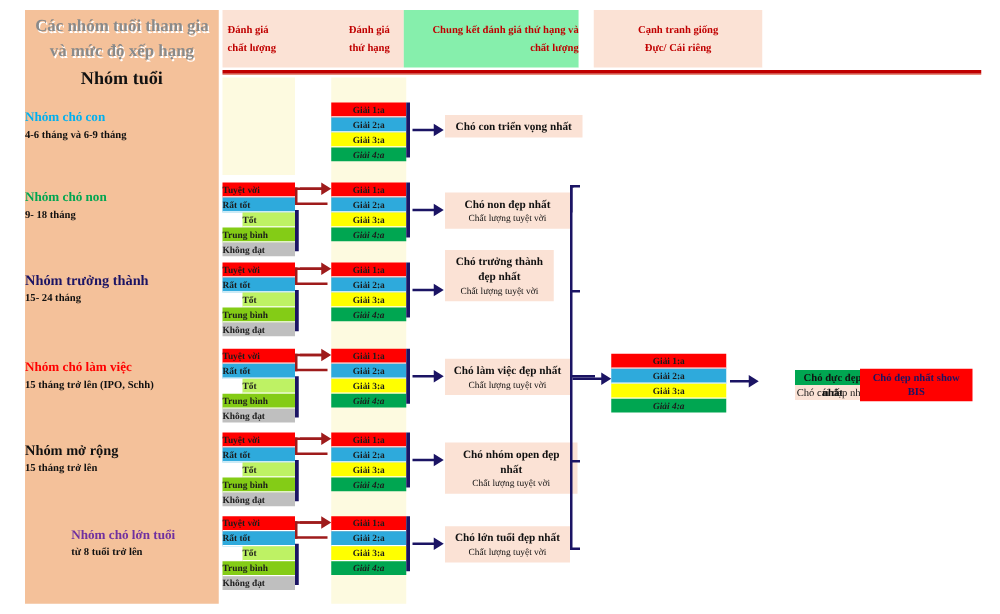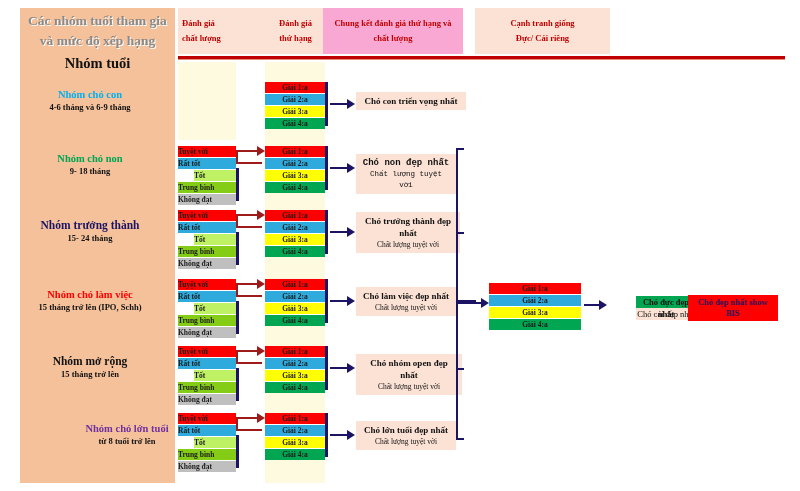--- a/index.html
+++ b/index.html
@@ -28,21 +28,21 @@
     text-shadow:1px 1px 0 #ffffff;
     display:flex;align-items:center;justify-content:center;
   }
   .title-main span{display:block;}
   .title-sub{
     left:20px;top:52px;width:155px;height:22px;
     color:#111111;font-size:14.5px;font-weight:bold;
     text-align:center;line-height:22px;
   }
   .agegroup{
-    left:20px;width:140px;text-align:center;
+    left:20px;width:140px;text-align:left;
   }
   .agegroup .g-name{font-size:10.5px;font-weight:bold;line-height:13px;}
   .agegroup .g-age{font-size:8.5px;font-weight:bold;color:#111;line-height:12px;}
 
   
   .band-quality{
     left:178px;top:62px;width:58px;height:421px;
     background:#ffffff;
   }
   .band-rank{
@@ -56,21 +56,21 @@
 
   
   .hdr{
     top:8px;height:46px;
     font-size:8.5px;font-weight:bold;color:#c00000;
     text-align:center;
     display:flex;flex-direction:column;justify-content:center;
     line-height:15px;
   }
   .hdr.peach{background:#fbe2d5;}
-  .hdr.pink{background:#f9a8d4;}
+  .hdr.pink{background:#86efac;text-align:right;}
   .hdr.plain{background:#ffffff;}
   .hdr-left{left:178px;width:90px;text-align:left;padding-left:4px;align-items:flex-start;}
   .hdr-mid{left:268px;width:55px;}
   .hdr-fin{left:323px;width:140px;}
   .hdr-comp{left:475px;width:135px;}
   .hdr-blank1{left:463px;width:12px;}
   .hdr-blank2{left:610px;width:175px;}
 
   .hdr-rule{
     left:178px;top:56px;width:607px;height:3px;
@@ -102,21 +102,21 @@
   .rstack{width:60px;}
   .rstack .r{
     height:11px;line-height:11px;
     font-size:7.5px;font-weight:bold;color:#1b1b1b;
     text-align:center;
     border-bottom:1px solid #ffffff;
   }
   .r.r1{background:#ff0000;}
   .r.r2{background:#2eaadc;}
   .r.r3{background:#ffff00;}
-  .r.r4{background:#00a651;border-bottom:none;}
+  .r.r4{background:#00a651;border-bottom:none;font-style:italic;}
   .rstack .rightbar{
     position:absolute;right:-3px;top:0;width:3px;height:44px;background:#1b1464;
   }
 
   
   .resbox{
     background:#fbe2d5;
     text-align:center;
     padding:3px 6px;
   }
@@ -231,21 +231,21 @@
   <div class="abs line-red" style="left:236px;top:150px;width:2px;height:14px;"></div>
   <div class="abs arrow-red" style="left:240px;top:150px;width:18px;"></div>
   <div class="abs rstack" style="left:265px;top:146px;">
     <div class="r r1">Giải 1:a</div>
     <div class="r r2">Giải 2:a</div>
     <div class="r r3">Giải 3:a</div>
     <div class="r r4">Giải 4:a</div>
     <div class="rightbar"></div>
   </div>
   <div class="abs arrow-blue" style="left:330px;top:167px;width:18px;"></div>
-  <div class="abs resbox" style="left:356px;top:154px;width:100px;font-family:Liberation Mono, monospace;">
+  <div class="abs resbox" style="left:356px;top:154px;width:100px;">
     <div class="rb-main">Chó non đẹp nhất</div>
     <div class="rb-sub">Chất lượng tuyệt vời</div>
   </div>
   <div class="abs line-blue" style="left:456px;top:148px;width:2px;height:22px;"></div>
   <div class="abs line-blue" style="left:456px;top:148px;width:3px;height:2px;"></div>
 
   <div class="abs agegroup" style="top:219px;">
     <div class="g-name" style="color:#1b1464;font-size:11.5px;">Nhóm trưởng thành</div>
     <div class="g-age">15- 24 tháng</div>
   </div>
@@ -262,21 +262,21 @@
   <div class="abs line-red" style="left:236px;top:214px;width:2px;height:14px;"></div>
   <div class="abs arrow-red" style="left:240px;top:214px;width:18px;"></div>
   <div class="abs rstack" style="left:265px;top:210px;">
     <div class="r r1">Giải 1:a</div>
     <div class="r r2">Giải 2:a</div>
     <div class="r r3">Giải 3:a</div>
     <div class="r r4">Giải 4:a</div>
     <div class="rightbar"></div>
   </div>
   <div class="abs arrow-blue" style="left:330px;top:231px;width:18px;"></div>
-  <div class="abs resbox" style="left:356px;top:212px;width:104px;">
+  <div class="abs resbox" style="left:356px;top:200px;width:87px;">
     <div class="rb-main">Chó trưởng thành đẹp nhất</div>
     <div class="rb-sub">Chất lượng tuyệt vời</div>
   </div>
 
   <div class="abs agegroup" style="top:288px;">
     <div class="g-name" style="color:#ff0000;">Nhóm chó làm việc</div>
     <div class="g-age">15 tháng trở lên (IPO, Schh)</div>
   </div>
   <div class="abs qstack" style="left:178px;top:279px;">
     <div class="q q1">Tuyệt vời</div>

